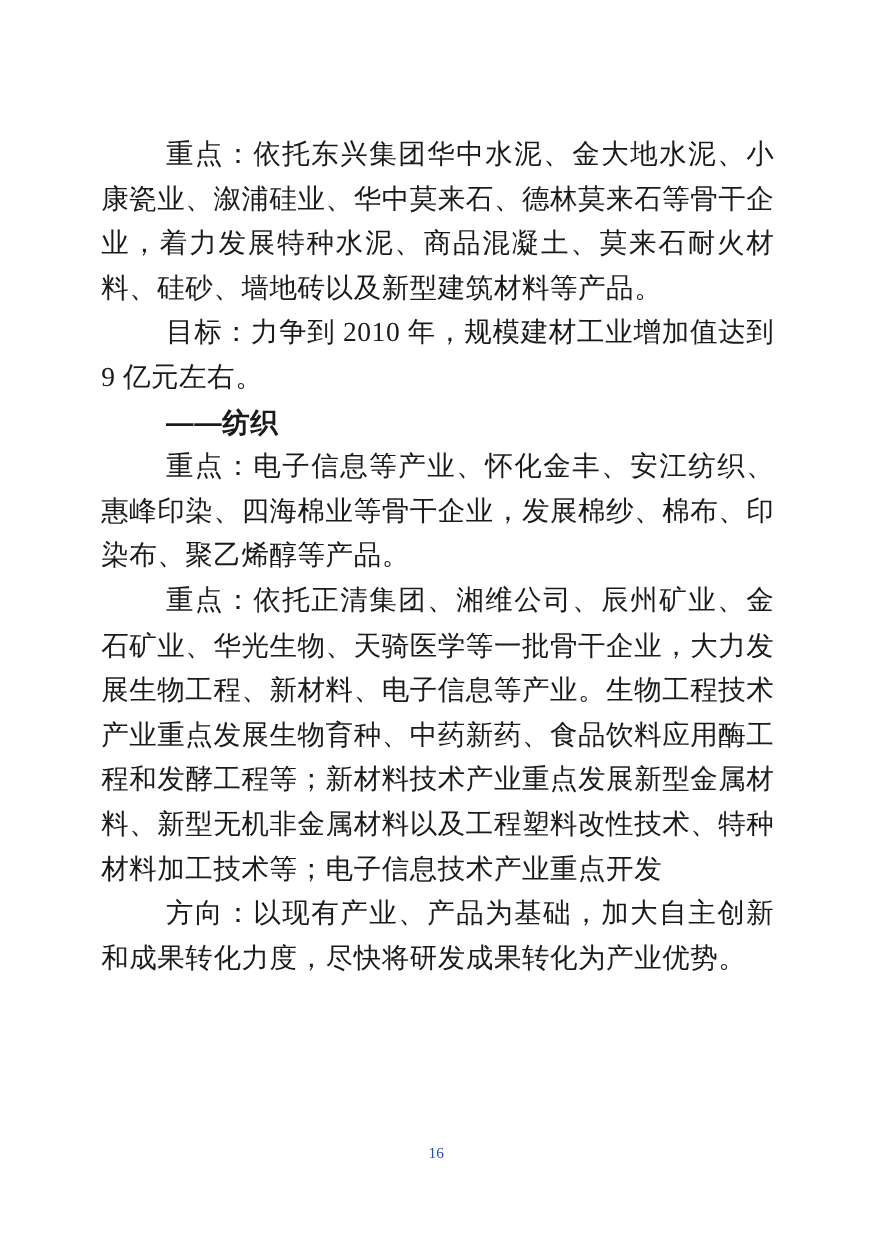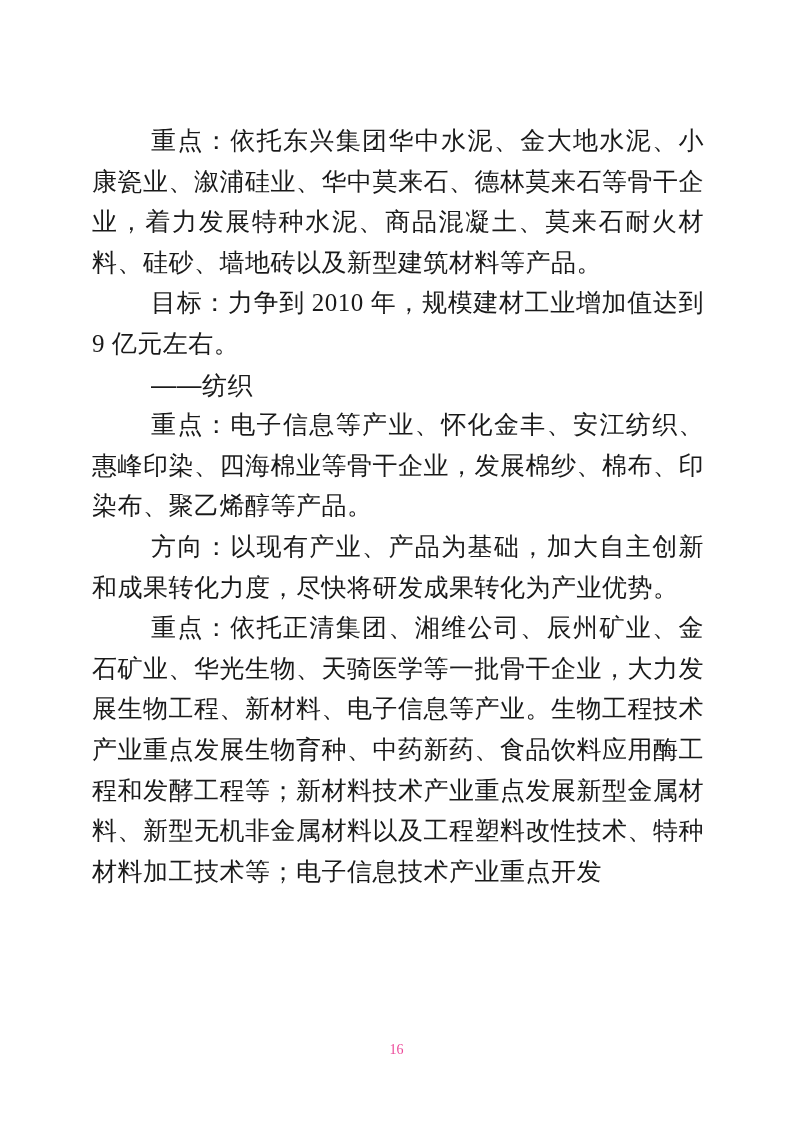--- a/index.html
+++ b/index.html
@@ -26,39 +26,39 @@
     letter-spacing: 0.5px;
     text-align: justify;
     text-justify: inter-character;
   }
   .content p {
     margin: 0;
     text-indent: 59px;
   }
   .heading-dash, .heading-num {
     font-family: "Liberation Sans", "DejaVu Sans", sans-serif;
-    font-weight: 400;
+    font-weight: 700;
     text-align: left;
   }
   .footer {
     position: absolute;
     left: 0;
     bottom: 64px;
     width: 100%;
     text-align: center;
     font-size: 14px;
-    color: #ec4899;
+    color: #1d4ed8;
   }
 </style>
 </head>
 <body>
 
 <div class="page">
   <div class="content">
     <p>重点：依托东兴集团华中水泥、金大地水泥、小康瓷业、溆浦硅业、华中莫来石、德林莫来石等骨干企业，着力发展特种水泥、商品混凝土、莫来石耐火材料、硅砂、墙地砖以及新型建筑材料等产品。</p>
     <p>目标：力争到 2010 年，规模建材工业增加值达到 9 亿元左右。</p>
     <p class="heading-dash">——纺织</p>
     <p>重点：电子信息等产业、怀化金丰、安江纺织、惠峰印染、四海棉业等骨干企业，发展棉纱、棉布、印染布、聚乙烯醇等产品。</p>
+    <p>重点：依托正清集团、湘维公司、辰州矿业、金石矿业、华光生物、天骑医学等一批骨干企业，大力发展生物工程、新材料、电子信息等产业。生物工程技术产业重点发展生物育种、中药新药、食品饮料应用酶工程和发酵工程等；新材料技术产业重点发展新型金属材料、新型无机非金属材料以及工程塑料改性技术、特种材料加工技术等；电子信息技术产业重点开发</p>
     <p>方向：以现有产业、产品为基础，加大自主创新和成果转化力度，尽快将研发成果转化为产业优势。</p>
-    <p>重点：依托正清集团、湘维公司、辰州矿业、金石矿业、华光生物、天骑医学等一批骨干企业，大力发展生物工程、新材料、电子信息等产业。生物工程技术产业重点发展生物育种、中药新药、食品饮料应用酶工程和发酵工程等；新材料技术产业重点发展新型金属材料、新型无机非金属材料以及工程塑料改性技术、特种材料加工技术等；电子信息技术产业重点开发</p>
   </div>
   <div class="footer">16</div>
 </div>
 
 </body></html>

